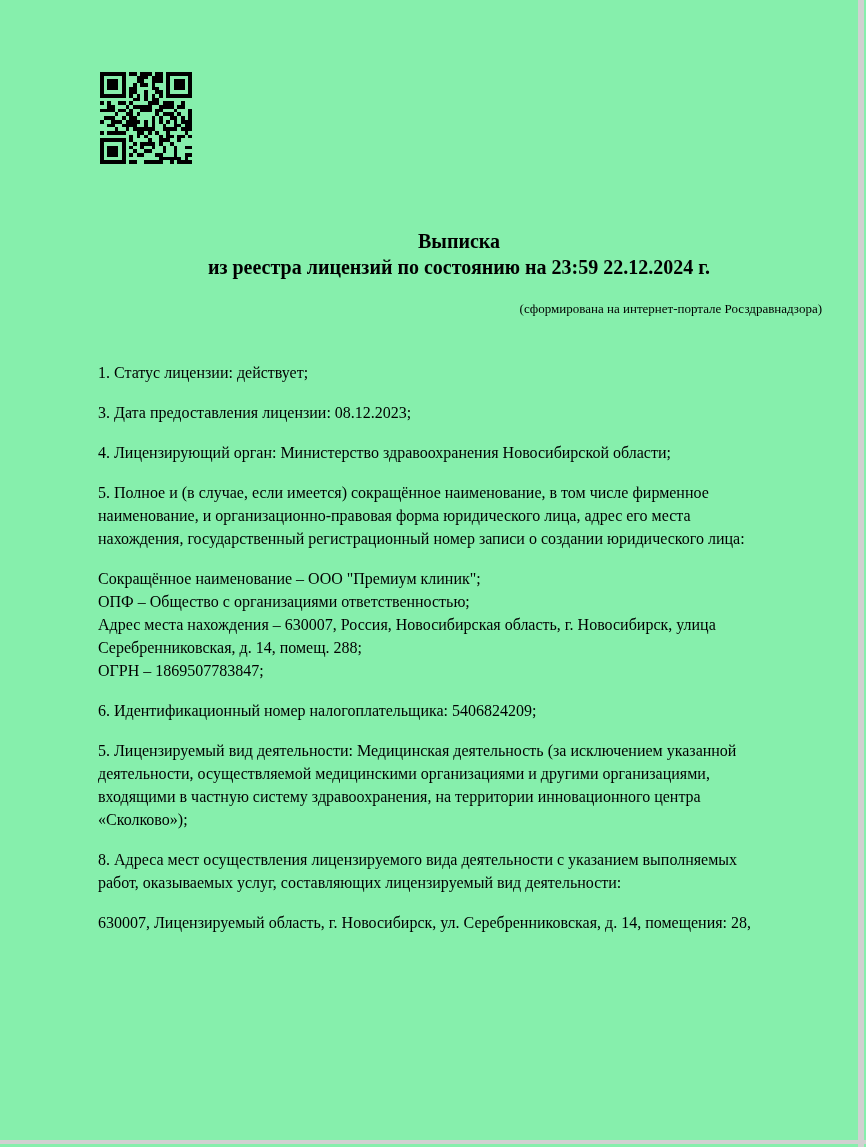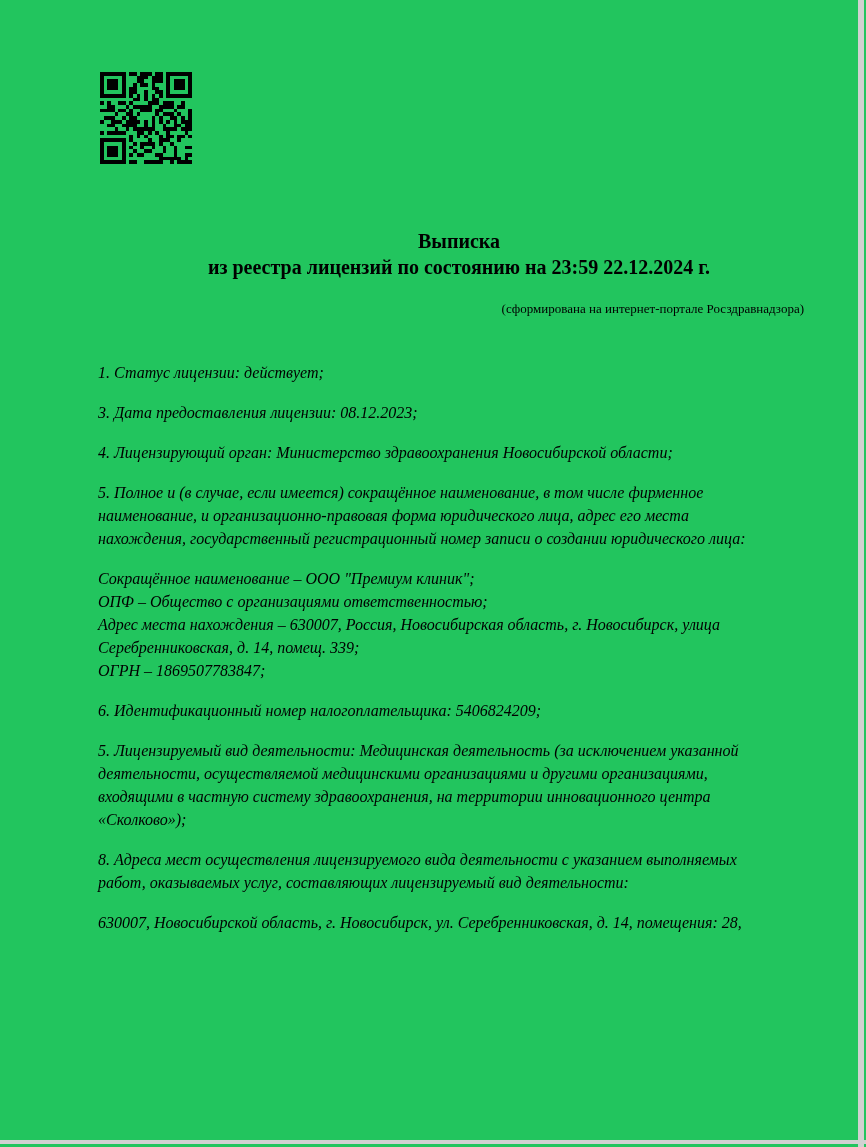--- a/index.html
+++ b/index.html
@@ -11,21 +11,21 @@
     height: 1147px;
     background: #ffffff;
     font-family: "Liberation Serif", serif;
     color: #000000;
     overflow: hidden;
   }
   .page {
     position: relative;
     width: 866px;
     height: 1147px;
-    background: #22c55e;
+    background: #86efac;
     overflow: hidden;
   }
   .qr {
     position: absolute;
     left: 100px;
     top: 72px;
     width: 92px;
     height: 92px;
   }
   .qr svg { display: block; width: 92px; height: 92px; }
@@ -35,36 +35,36 @@
     right: 46px;
     top: 228px;
     text-align: center;
     font-weight: bold;
     font-size: 20px;
     line-height: 26px;
   }
   .subtitle {
     position: absolute;
     left: 98px;
-    right: 62px;
+    right: 44px;
     top: 300px;
     text-align: right;
     font-size: 13px;
     line-height: 17px;
   }
   .body-text {
     position: absolute;
     left: 98px;
     top: 361px;
     width: 696px;
     font-size: 16px;
     line-height: 23px;
     text-align: left;
   }
-  .paragraph { margin: 0 16px 17px 0; font-style: italic; }
+  .paragraph { margin: 0 16px 17px 0; }
   .paragraph .line { min-height: 23px; }
   .scroll-v {
     position: absolute;
     top: 0;
     right: 2px;
     width: 6px;
     height: 1147px;
     background: #d1d1d1;
   }
   .scroll-h {
@@ -423,33 +423,33 @@
       </div>
       <div class="paragraph">
         <div class="line">4. Лицензирующий орган: Министерство здравоохранения Новосибирской области;</div>
       </div>
       <div class="paragraph">
         <div class="line">5. Полное и (в случае, если имеется) сокращённое наименование, в том числе фирменное наименование, и организационно-правовая форма юридического лица, адрес его места нахождения, государственный регистрационный номер записи о создании юридического лица:</div>
       </div>
       <div class="paragraph">
         <div class="line">Сокращённое наименование – ООО "Премиум клиник";</div>
         <div class="line">ОПФ – Общество с организациями ответственностью;</div>
-        <div class="line">Адрес места нахождения – 630007, Россия, Новосибирская область, г. Новосибирск, улица Серебренниковская, д. 14, помещ. 339;</div>
+        <div class="line">Адрес места нахождения – 630007, Россия, Новосибирская область, г. Новосибирск, улица Серебренниковская, д. 14, помещ. 288;</div>
         <div class="line">ОГРН – 1869507783847;</div>
       </div>
       <div class="paragraph">
         <div class="line">6. Идентификационный номер налогоплательщика: 5406824209;</div>
       </div>
       <div class="paragraph">
         <div class="line">5. Лицензируемый вид деятельности: Медицинская деятельность (за исключением указанной деятельности, осуществляемой медицинскими организациями и другими организациями, входящими в частную систему здравоохранения, на территории инновационного центра «Сколково»);</div>
       </div>
       <div class="paragraph">
         <div class="line">8. Адреса мест осуществления лицензируемого вида деятельности с указанием выполняемых работ, оказываемых услуг, составляющих лицензируемый вид деятельности:</div>
       </div>
       <div class="paragraph">
-        <div class="line">630007, Новосибирской область, г. Новосибирск, ул. Серебренниковская, д. 14, помещения: 28,</div>
+        <div class="line">630007, Лицензируемый область, г. Новосибирск, ул. Серебренниковская, д. 14, помещения: 28,</div>
       </div>
     </div>
 
   <div class="scroll-v"></div>
   <div class="scroll-h"></div>
 
 </div>
 
 </body></html>

